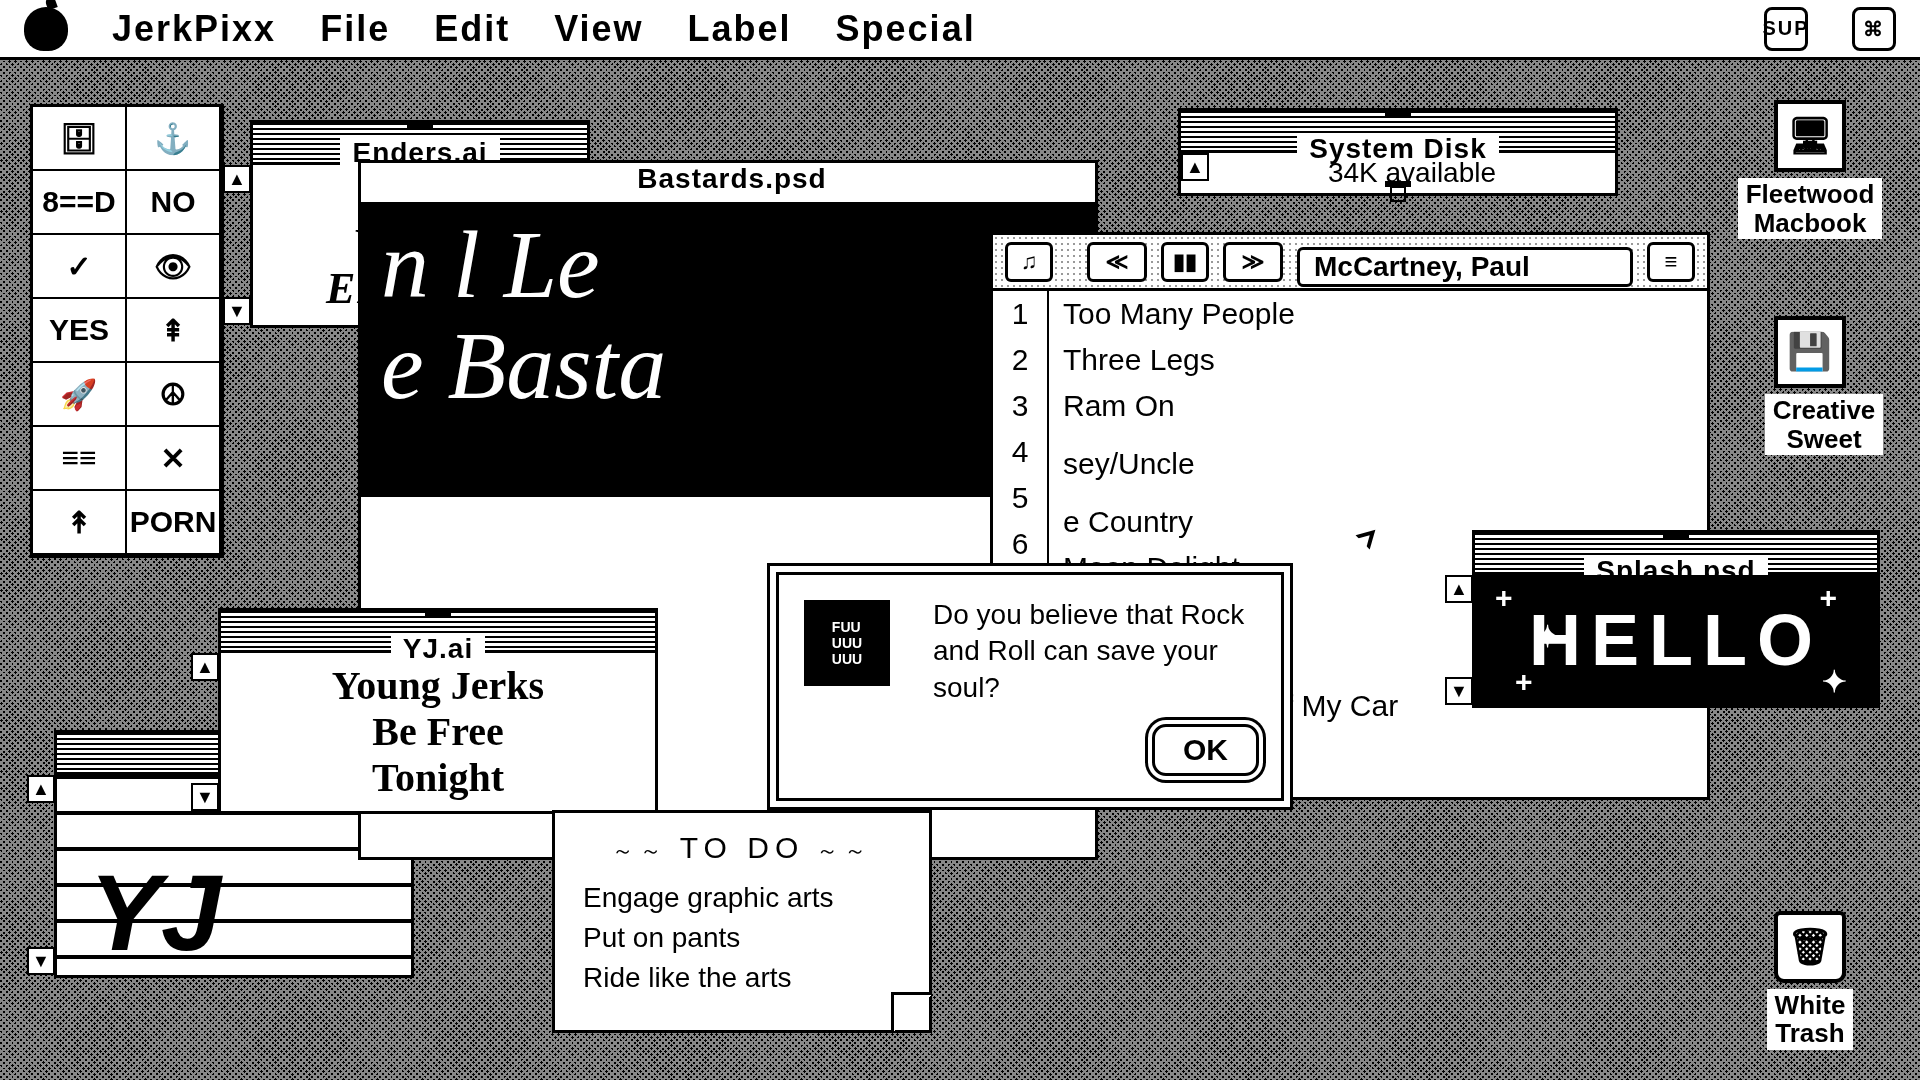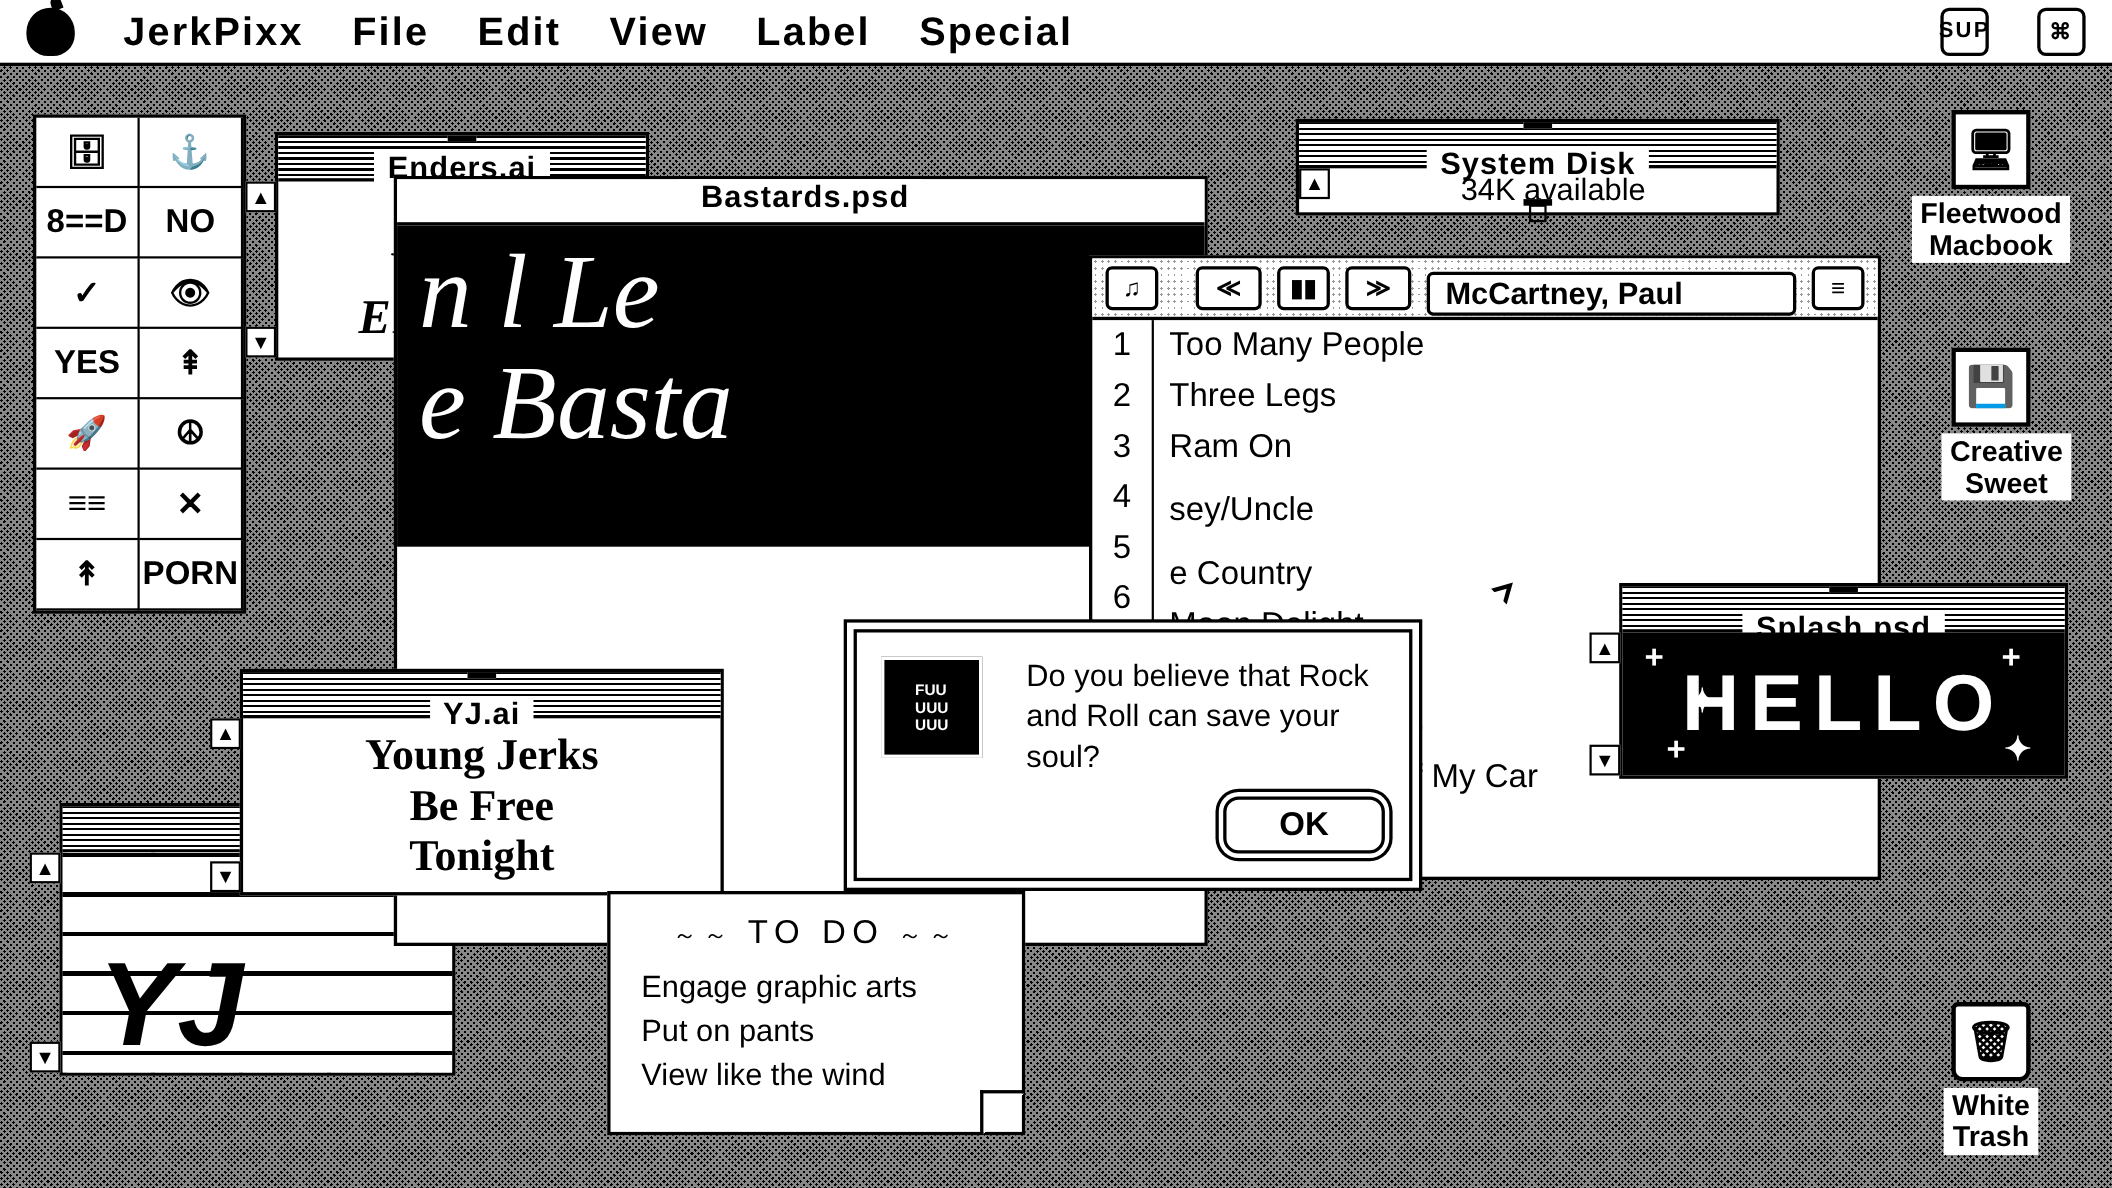--- a/index.html
+++ b/index.html
@@ -76,21 +76,21 @@
 .tracknums div, .tracknames div { padding:6px 14px; }
 
 .dialog {
   position:absolute; background:#fff; border:3px solid #000; box-shadow:0 0 0 6px #fff, 0 0 0 9px #000;
   padding:22px;
 }
 .dialog .msg { display:flex; gap:40px; }
 .dialog .icon { width:92px; height:92px; background:#000; color:#fff; display:flex; align-items:center; justify-content:center; font-size:14px; font-weight:bold; border:3px solid #fff; }
 .dialog .txt { font-size:28px; line-height:1.3; max-width:320px; }
 .dialog .ok-btn {
-  float:right; margin-top:18px; padding:6px 48px; font-size:30px; font-weight:bold;
+  float:right; margin-top:18px; padding:6px 28px; font-size:30px; font-weight:bold;
   border:3px solid #000; border-radius:14px; box-shadow:0 0 0 4px #fff, 0 0 0 7px #000;
   background:#fff;
 }
 
 .note {
   position:absolute; background:#fff; border:3px solid #000; padding:18px 28px 32px;
 }
 .note .note-title { text-align:center; font-size:30px; letter-spacing:6px; margin-bottom:12px; }
 .note .note-title::before, .note .note-title::after { content:" ～～ "; font-size:22px; }
 .note li { list-style:none; font-size:28px; padding:4px 0; }
@@ -278,21 +278,21 @@
     <div class="txt">Do you believe that Rock and Roll can save your soul?</div>
   </div>
   <button class="ok-btn">OK</button>
 </div>
 
 <div class="note" style="left:552px; top:810px; width:380px;">
   <div class="note-title">TO DO</div>
   <ul id="note-items">
       <li>Engage graphic arts</li>
       <li>Put on pants</li>
-      <li>View like the wind</li>
+      <li>Ride like the arts</li>
     </ul>
   <div class="corner"></div>
 </div>
 
 <div class="desktop-icon" style="right:30px; top:100px;">
   <div class="glyph">🖥</div>
   <span class="label" style="white-space:pre-line;">Fleetwood
 Macbook</span>
 </div>
 <div class="desktop-icon" style="right:30px; top:316px;">

